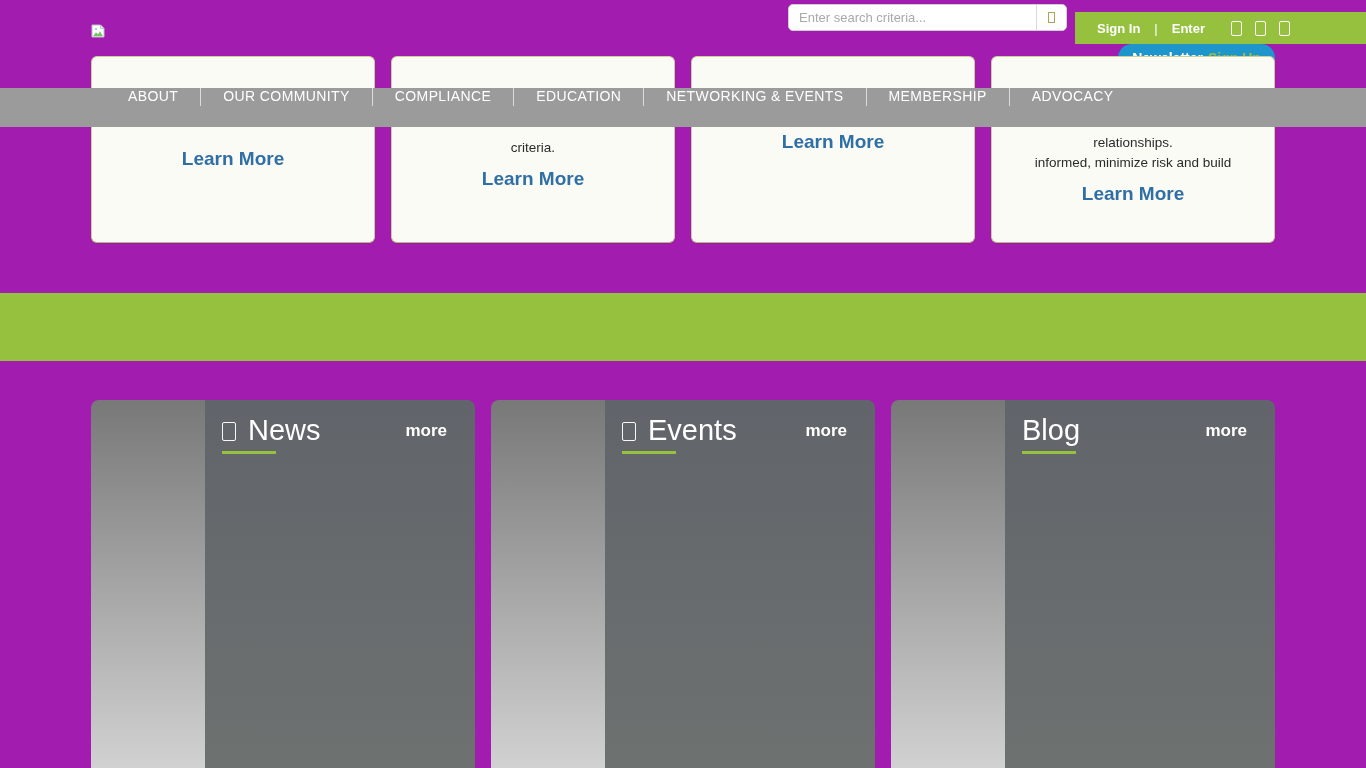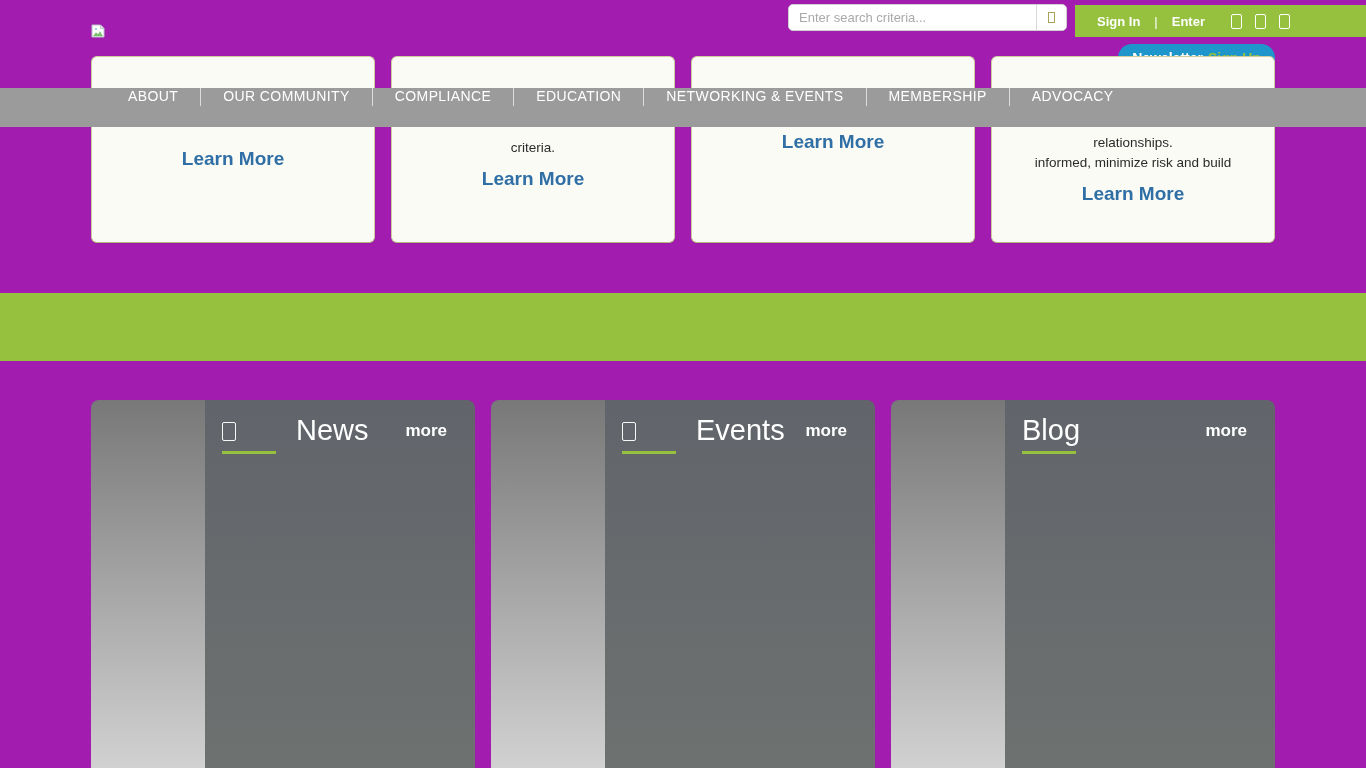--- a/index.html
+++ b/index.html
@@ -12,21 +12,21 @@
 
   .searchbox { position:absolute; left:788px; top:4px; width:279px; height:27px;
     border:1px solid #cfcfcf; border-radius:5px; background:#fff; display:flex; align-items:stretch; overflow:hidden; }
   .searchbox input { flex:1; border:none; outline:none; padding:0 10px; font-size:13px;
     color:#555; font-family:"Liberation Sans", sans-serif; }
   .searchbox input::placeholder { color:#a9a9a9; }
   .search-btn { width:30px; border:none; border-left:1px solid #d9d9d9; background:#fff;
     display:flex; align-items:center; justify-content:center; cursor:pointer; }
   .search-glyph { display:inline-block; width:7px; height:11px; border:1px solid #a9a258; }
 
-  .topbar { position:absolute; left:1075px; top:5px; width:291px; height:32px; background:#95c13e;
+  .topbar { position:absolute; left:1075px; top:12px; width:291px; height:32px; background:#95c13e;
     display:flex; align-items:center; padding-left:22px; }
   .topbar a { color:#fff; font-size:13px; font-weight:bold; text-decoration:none; cursor:pointer; }
   .topbar .sep { color:#fff; margin:0 14px; font-size:13px; }
   .social-row { display:flex; align-items:center; gap:13px; margin-left:26px; }
   .social-glyph { display:inline-block; width:11px; height:15px; border:1px solid #fff; border-radius:2px; cursor:pointer; }
 
   .newsletter { position:absolute; left:1118px; top:44px; width:157px; height:28px; border-radius:14px;
     background:#1e96cc; display:flex; align-items:center; justify-content:center; cursor:pointer; border:none; }
   .newsletter .b { color:#fff; font-size:14px; font-weight:bold; }
   .newsletter .a { color:#95c13e; font-size:14px; font-weight:bold; margin-left:5px; }
@@ -52,21 +52,21 @@
   
   .band { position:absolute; left:0; top:293px; width:1366px; height:68px; background:#95c13e; }
 
   
   .panel { position:absolute; top:400px; width:384px; height:400px; border-radius:8px; overflow:hidden; }
   .panel.p1 { left:91px; } .panel.p2 { left:491px; } .panel.p3 { left:891px; }
   .panel .strip { position:absolute; left:0; top:0; bottom:0; width:114px;
     background:linear-gradient(180deg,#787878 0%,#d9d9d9 100%); }
   .panel .main { position:absolute; left:114px; right:0; top:0; bottom:0;
     background:linear-gradient(180deg,#61656b 0%,#6e7270 100%); }
-  .panel .head { position:absolute; left:131px; top:12px; display:flex; align-items:center;gap:48px; }
+  .panel .head { position:absolute; left:131px; top:12px; display:flex; align-items:center; }
   .panel .tofu { display:inline-block; width:14px; height:19px; border:1.5px solid rgba(255,255,255,.95);
     border-radius:2px; margin-right:12px; margin-top:3px; }
   .panel .title { color:#fff; font-size:29px; line-height:36px; font-weight:normal; }
   .panel .more { position:absolute; top:21px; right:28px; color:#fff; font-size:17px; font-weight:bold; cursor:pointer; }
   .panel .underline { position:absolute; left:131px; top:51px; width:54px; height:3px; background:#95c13e; }
 </style>
 </head>
 <body>
 
 <div class="page">

